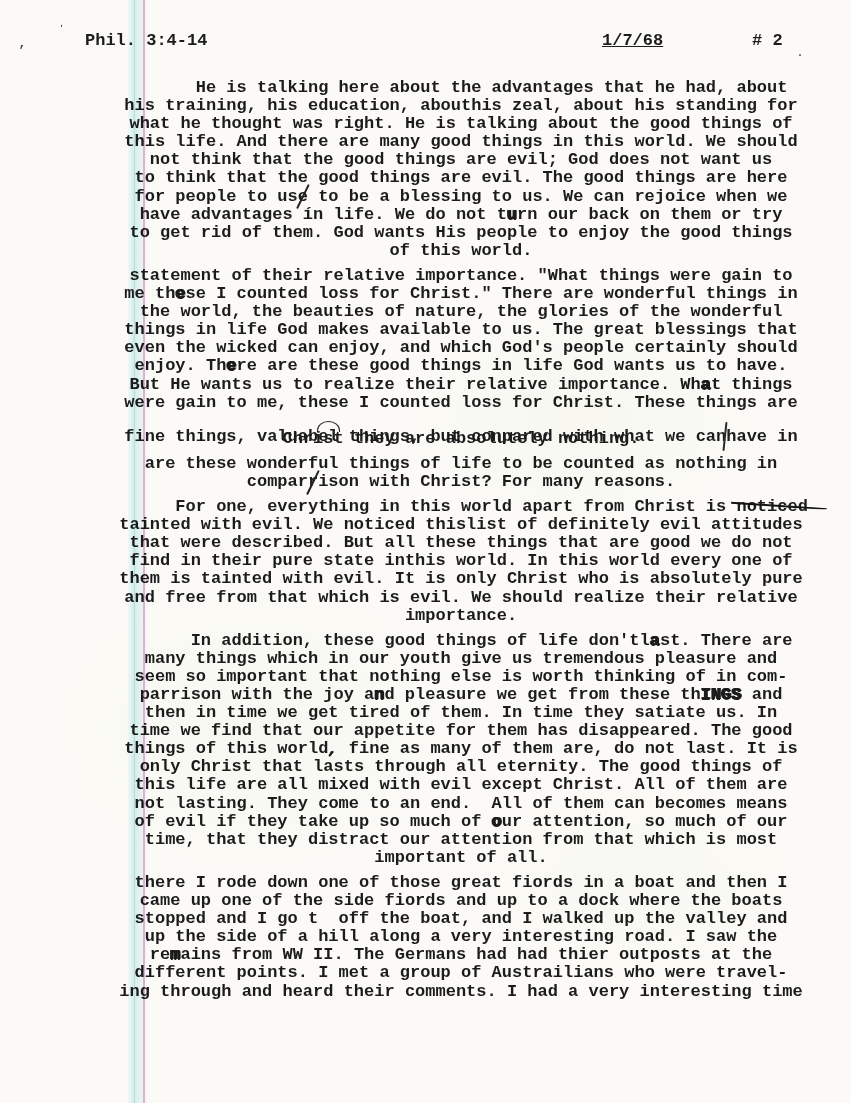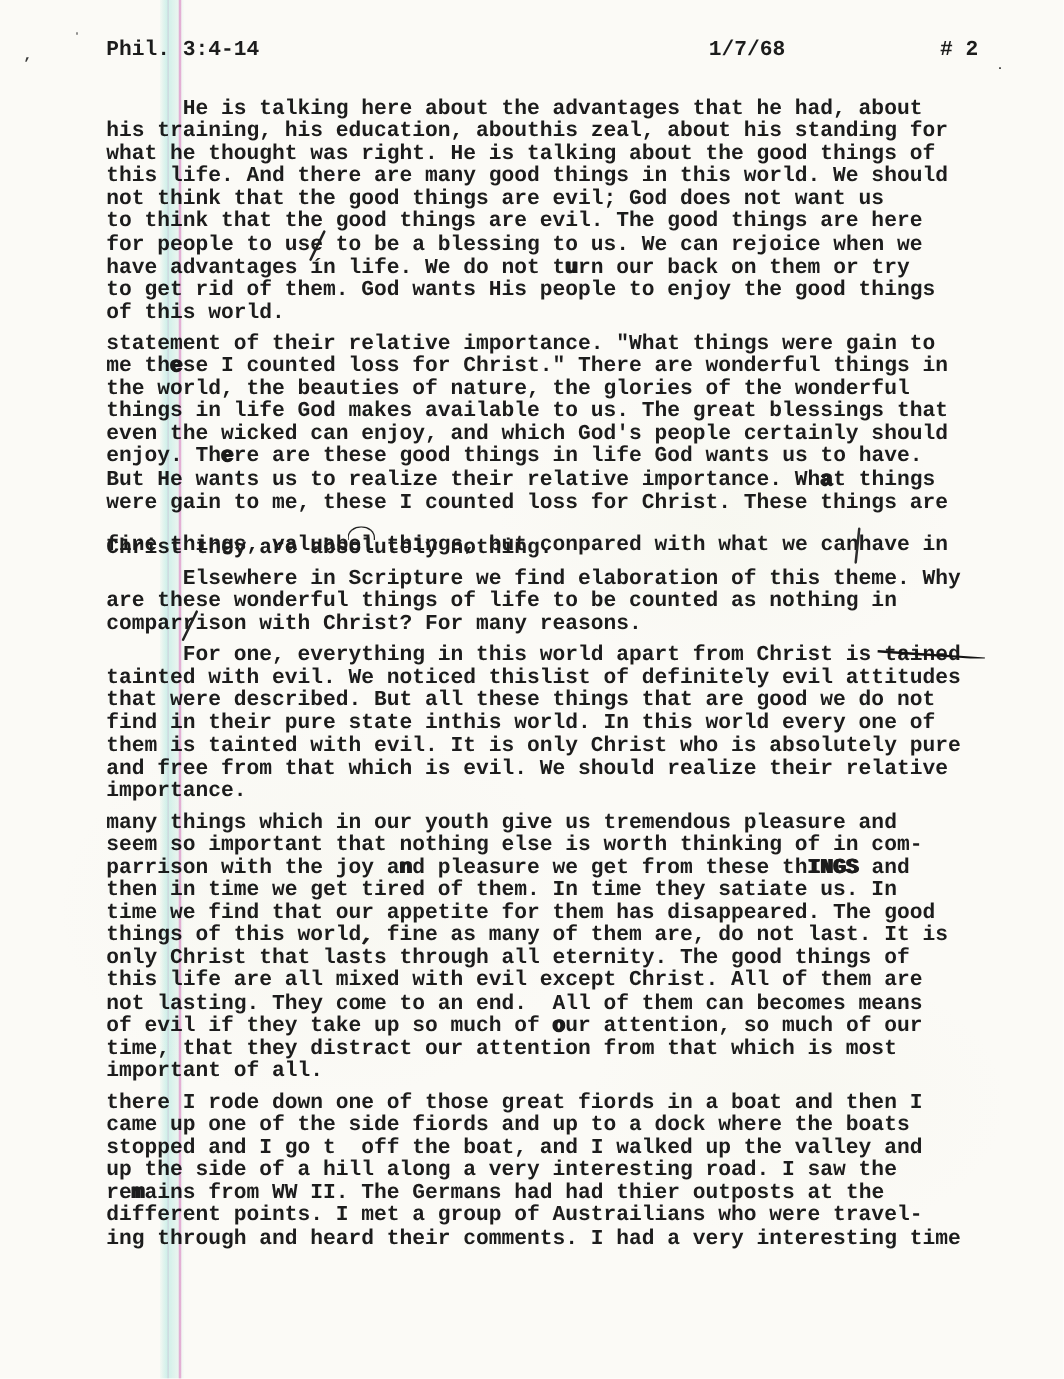--- a/index.html
+++ b/index.html
@@ -53,30 +53,30 @@
     z-index: 6;
   }
   .speck { position: absolute; color: #3a3a3a; font-size: 12px; z-index: 2; }
   .speck-1 { left: 18px; top: 44px; }
   .speck-2 { left: 58px; top: 24px; }
   .speck-3 { left: 797px; top: 48px; font-size: 10px; }
 
   
   .hdr { position: absolute; top: 31px; white-space: pre; z-index: 1; }
   .hdr-ref  { left: 85px;  }
-  .hdr-date { left: 567px; }
+  .hdr-date { left: 602px; text-decoration: underline; }
   .hdr-page { left: 752px; }
 
   
   .doc-body {
     position: absolute;
     left: 85px; top: 79px; right: 14px;
     z-index: 1;
   }
-  .para { margin: 0 0 7px 0; }
+  .para { margin: 0 0 7px 0; text-align: center; }
   .line {
     white-space: pre;
     line-height: 18.1px;
     height: 18.1px;
   }
 
   
   .m-over {
     text-shadow: 0.8px 0 currentColor, -0.8px 0 currentColor, 0 0.6px currentColor;
   }
@@ -139,34 +139,34 @@
         <div class="line">the world, the beauties of nature, the glories of the wonderful</div>
         <div class="line">things in life God makes available to us. The great blessings that</div>
         <div class="line">even the wicked can enjoy, and which God's people certainly should</div>
         <div class="line">enjoy. Th<span class="m-over">e</span>re are these good things in life God wants us to have.</div>
         <div class="line">But He wants us to realize their relative importance. Wh<span class="m-over">a</span>t things</div>
         <div class="line">were gain to me, these I counted loss for Christ. These things are</div>
         <div class="line">fine things, valuab<span class="m-loop">el</span> things, but conpared with what we can<span class="m-vline">have</span> in</div>
         <div class="line">Christ they are absolutely nothing.</div>
       </div>
       <div class="para">
-        <div class="line">      Elsewhere in Scripture we find elaboration of this theme. Why</div>
         <div class="line">are these wonderful things of life to be counted as nothing in</div>
         <div class="line">compar<span class="m-slash">r</span>ison with Christ? For many reasons.</div>
       </div>
       <div class="para">
-        <div class="line">      For one, everything in this world apart from Christ is <span class="m-strike">tained</span></div>
+        <div class="line">      For one, everything in this world apart from Christ is <span class="m-strike">noticed</span></div>
         <div class="line">tainted with evil. We noticed thislist of definitely evil attitudes</div>
         <div class="line">that were described. But all these things that are good we do not</div>
         <div class="line">find in their pure state inthis world. In this world every one of</div>
         <div class="line">them is tainted with evil. It is only Christ who is absolutely pure</div>
         <div class="line">and free from that which is evil. We should realize their relative</div>
         <div class="line">importance.</div>
       </div>
       <div class="para">
+        <div class="line">      In addition, these good things of life don'tl<span class="m-over">a</span>st. There are</div>
         <div class="line">many things which in our youth give us tremendous pleasure and</div>
         <div class="line">seem so important that nothing else is worth thinking of in com-</div>
         <div class="line">parrison with the joy a<span class="m-over">n</span>d pleasure we get from these th<span class="m-over">INGS</span> and</div>
         <div class="line">then in time we get tired of them. In time they satiate us. In</div>
         <div class="line">time we find that our appetite for them has disappeared. The good</div>
         <div class="line">things of this world<span class="m-pen">,</span> fine as many of them are, do not last. It is</div>
         <div class="line">only Christ that lasts through all eternity. The good things of</div>
         <div class="line">this life are all mixed with evil except Christ. All of them are</div>
         <div class="line">not lasting. They come to an end.  All of them can becomes means</div>
         <div class="line">of evil if they take up so much of <span class="m-over">o</span>ur attention, so much of our</div>

